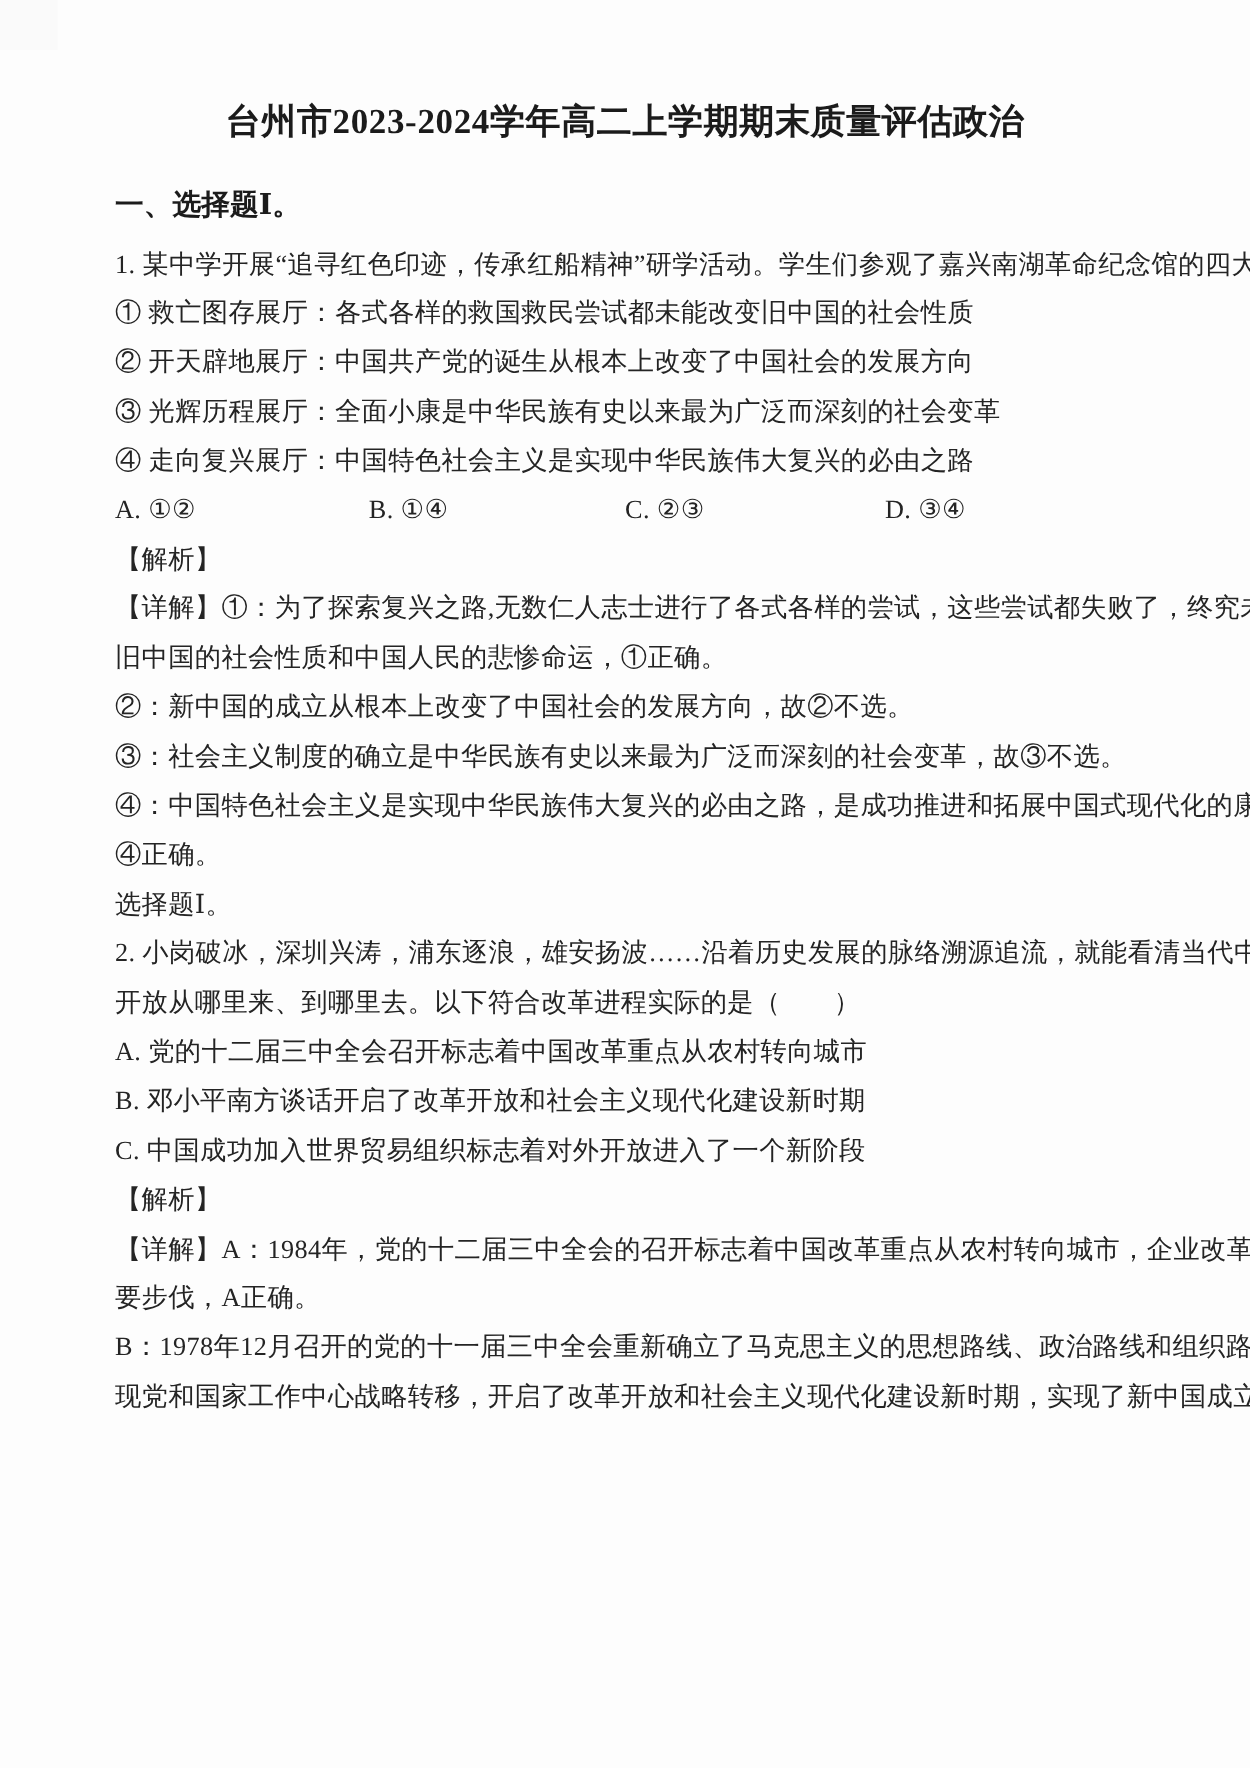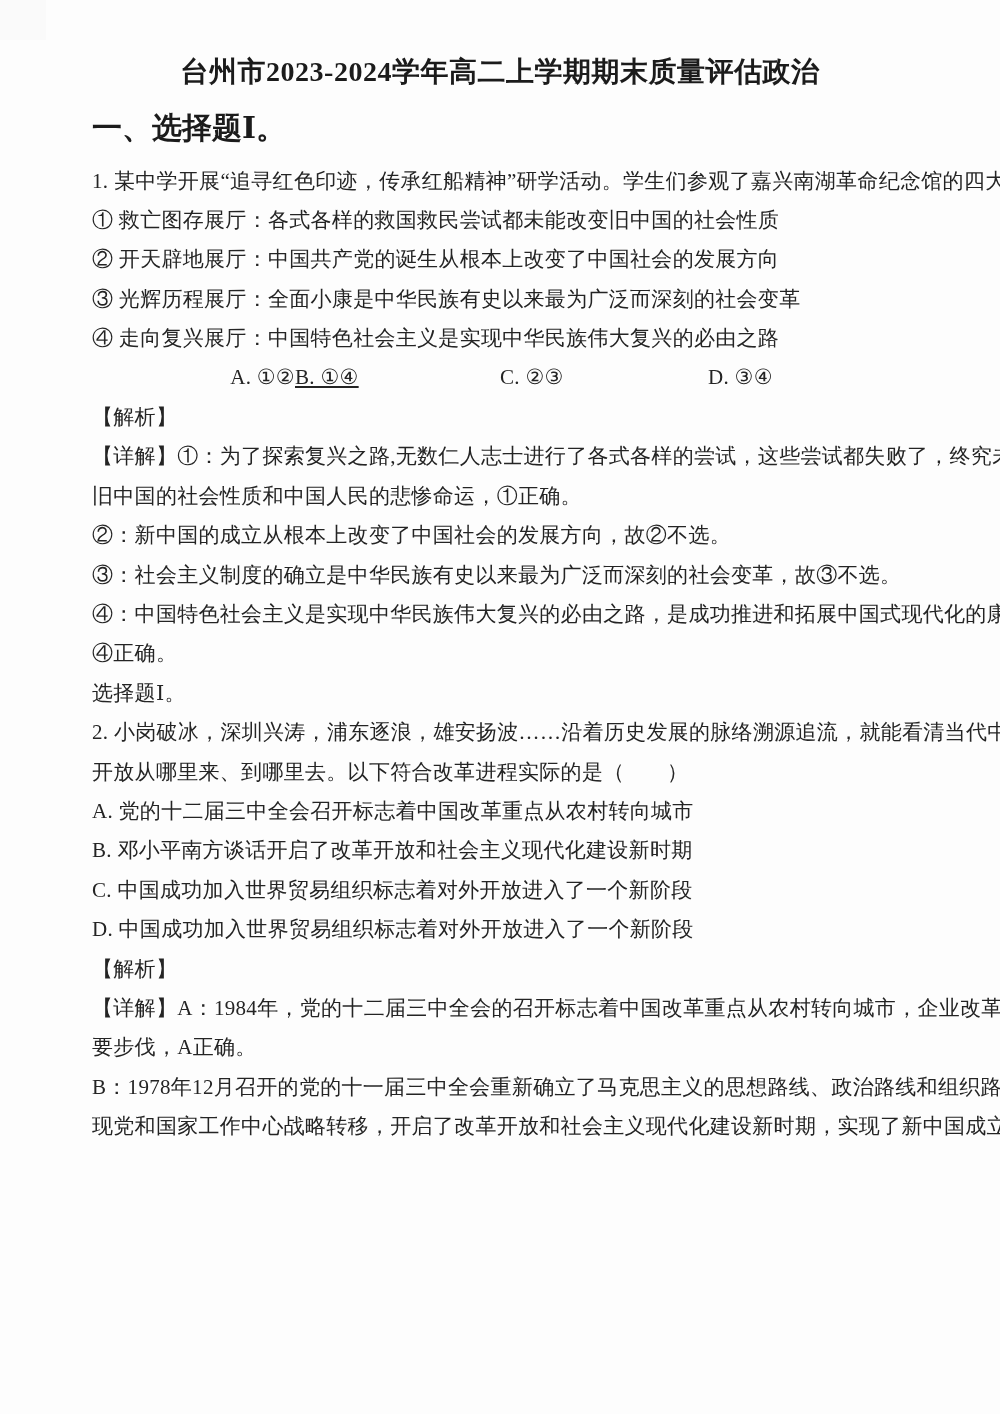--- a/index.html
+++ b/index.html
@@ -17,49 +17,49 @@
     height: 1414px;
     padding: 0 92px;
   }
   .corner-smudge {
     position: absolute;
     left: 0; top: 0;
     width: 46px; height: 40px;
     background: #fafafa;
   }
   .doc-title {
-    padding-top: 53px;
+    padding-top: 78px;
     text-align: center;
     font-size: 28px;
     font-weight: bold;
     color: #1b1b1b;
     letter-spacing: 0.5px;
     white-space: nowrap;
   }
   .section-heading {
-    margin-top: 17px;
-    font-size: 30px;
+    margin-top: 32px;
+    font-size: 23px;
     font-weight: bold;
     color: #1b1b1b;
     white-space: nowrap;
   }
   .content {
     margin-top: 12px;
   }
   .line {
     height: 39.4px;
     display: flex;
     align-items: center;
     font-size: 21px;
     color: #242424;
     white-space: nowrap;
     letter-spacing: 0.3px;
   }
-  .choices-row .choice-a { width: 203px; text-align: right; }
-  .choices-row .choice-b { width: 205px; text-decoration: underline; }
+  .choices-row .choice-a { width: 203px; }
+  .choices-row .choice-b { width: 205px; }
   .choices-row .choice-c { width: 208px; }
   .choices-row .choice-d { flex: 1; }
 </style>
 </head>
 <body>
 
 <div class="page">
   <div class="corner-smudge"></div>
 
   <div class="doc-title">台州市2023-2024学年高二上学期期末质量评估政治</div>
@@ -90,21 +90,20 @@
     <div class="line">④：中国特色社会主义是实现中华民族伟大复兴的必由之路，是成功推进和拓展中国式现代化的康庄大道，</div>
     <div class="line">④正确。</div>
     <div class="line">选择题Ⅰ。</div>
 
     <div class="line">2. 小岗破冰，深圳兴涛，浦东逐浪，雄安扬波……沿着历史发展的脉络溯源追流，就能看清当代中国改革</div>
     <div class="line">开放从哪里来、到哪里去。以下符合改革进程实际的是（　　）</div>
 
     <div class="line">A. 党的十二届三中全会召开标志着中国改革重点从农村转向城市</div>
     <div class="line">B. 邓小平南方谈话开启了改革开放和社会主义现代化建设新时期</div>
     <div class="line">C. 中国成功加入世界贸易组织标志着对外开放进入了一个新阶段</div>
-    <div class="line">D. 中国成功加入世界贸易组织标志着对外开放进入了一个新阶段</div>
 
     <div class="line">【解析】</div>
 
     <div class="line">【详解】A：1984年，党的十二届三中全会的召开标志着中国改革重点从农村转向城市，企业改革迈出重</div>
     <div class="line">要步伐，A正确。</div>
     <div class="line">B：1978年12月召开的党的十一届三中全会重新确立了马克思主义的思想路线、政治路线和组织路线，实</div>
     <div class="line">现党和国家工作中心战略转移，开启了改革开放和社会主义现代化建设新时期，实现了新中国成立以来党</div>
 
   </div>
 </div>

